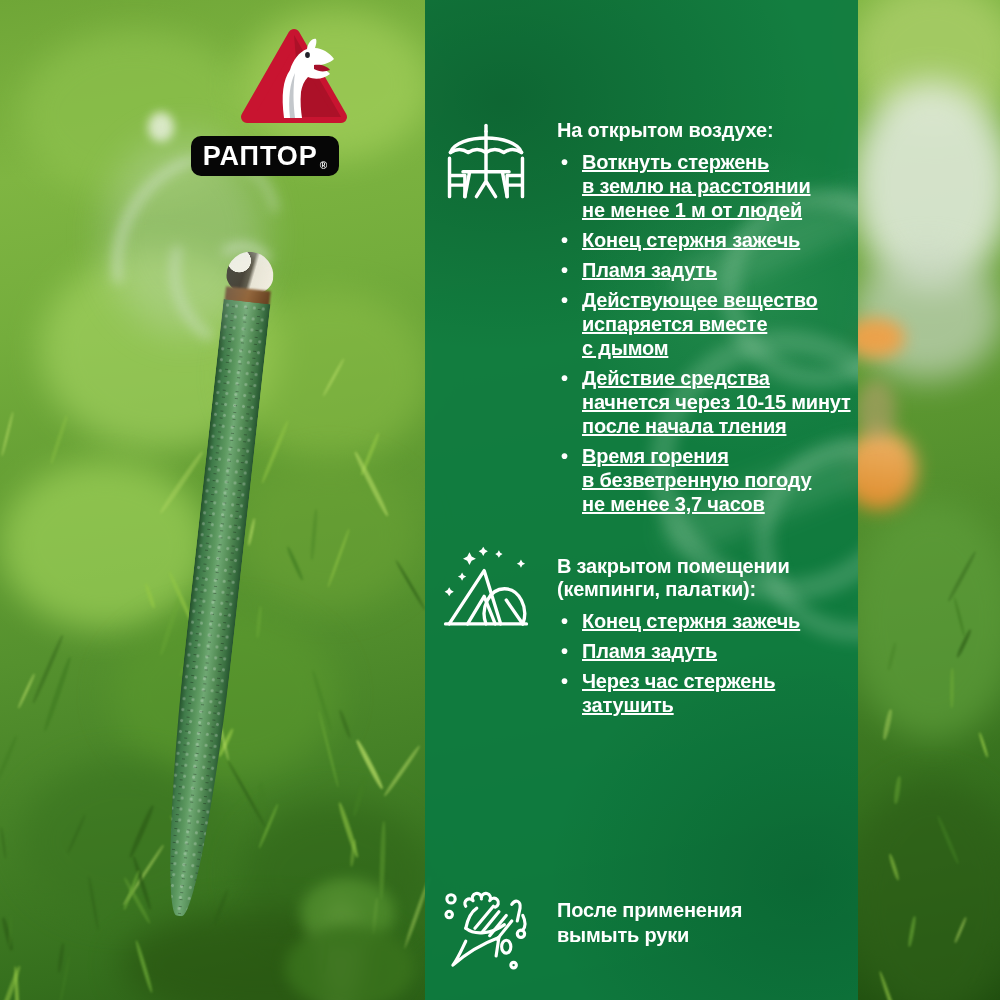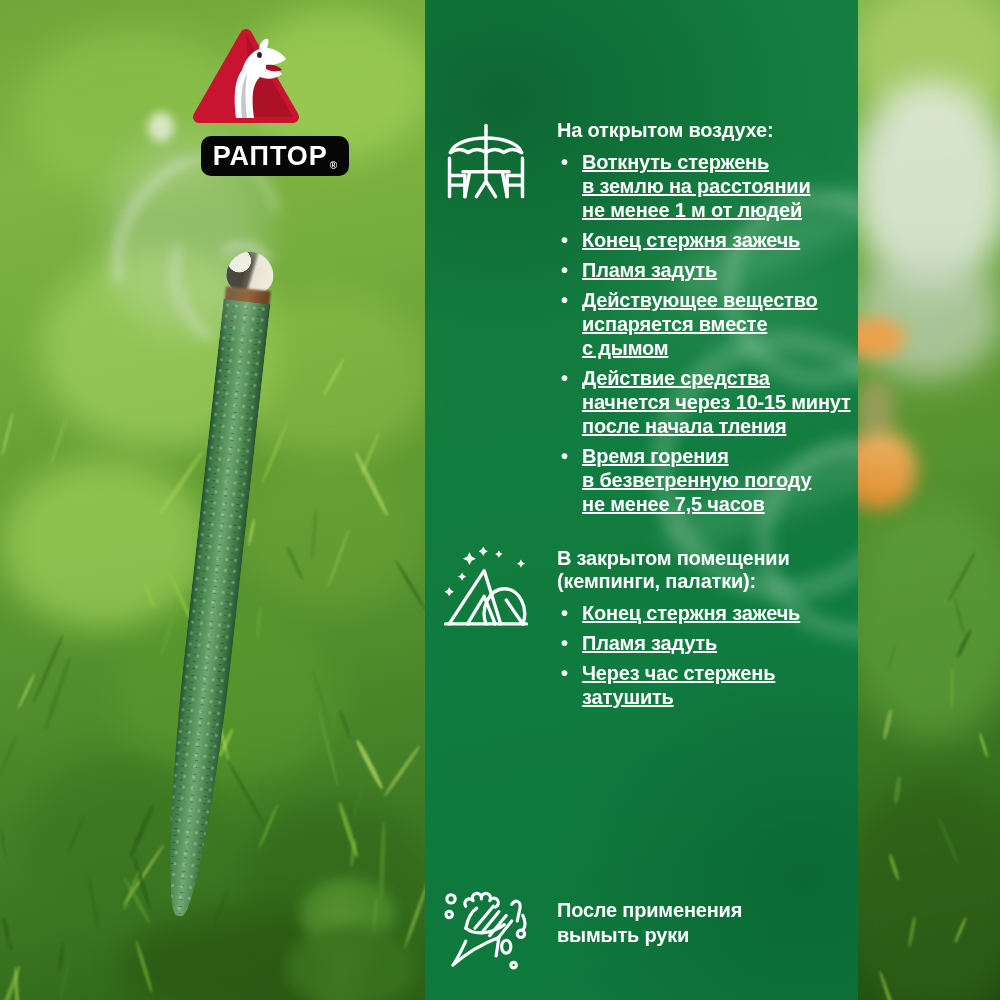--- a/index.html
+++ b/index.html
@@ -20,21 +20,21 @@
       linear-gradient(100deg,#171209 0%,#241b10 38%,#4a4333 50%,#ece6d6 58%,#f4efe2 100%);}
   #stick-ring{position:absolute;top:37px;left:1px;width:45px;height:16px;
     background:linear-gradient(100deg,#5a3418,#8a5526 50%,#5f3a1c);filter:blur(1px);}
   #stick-body{position:absolute;top:50px;bottom:0;left:0;width:47px;border-radius:0 0 45% 45%;
     background-image:radial-gradient(rgba(255,255,255,.25) 1px,rgba(0,0,0,0) 1.7px),
       radial-gradient(rgba(0,0,0,.28) 1px,rgba(0,0,0,0) 1.7px),
       linear-gradient(90deg,#24512c 0%,#3f7a49 14%,#5c985f 38%,#6fa873 50%,#568f58 68%,#396f40 88%,#265430 100%);
     background-size:9px 11px,13px 7px,100% 100%;background-position:0 0,4px 3px,0 0;}
   .smoke{position:absolute;border:9px solid rgba(0,0,0,0);border-radius:50%;filter:blur(6px);}
   
-  #logo{position:absolute;left:190px;top:25px;width:170px;text-align:left;}
+  #logo{position:absolute;left:180px;top:25px;width:170px;text-align:right;}
   #badge{margin:4px auto 0;width:148px;height:40px;border-radius:10px;background:#060606;
     display:flex;align-items:center;justify-content:center;color:#fff;font-weight:700;
     font-size:27px;letter-spacing:1px;}
   #badge .reg{font-size:10px;align-self:flex-end;margin:0 0 5px 2px;letter-spacing:0;}
   
   #panel{position:absolute;top:0;bottom:0;left:425px;width:433px;
     background:rgba(13,122,64,.94);overflow:hidden;color:#fff;}
   #panel:before{content:"";position:absolute;inset:0;
     background:radial-gradient(520px 420px at 18% 10%,rgba(0,40,16,.28),rgba(0,0,0,0) 60%),
       radial-gradient(430px 390px at 88% 88%,rgba(0,45,20,.22),rgba(0,0,0,0) 60%),
@@ -214,21 +214,21 @@
           <li>Конец стержня зажечь</li>
           <li>Пламя задуть</li>
           <li>Действующее вещество
 испаряется вместе
 с дымом</li>
           <li>Действие средства
 начнется через 10-15 минут
 после начала тления</li>
           <li>Время горения
 в безветренную погоду
-не менее 7,5 часов</li>
+не менее 3,7 часов</li>
         </ul>
       </div>
     </div>
 
     <div class="sec" id="sec-indoor" style="top:543px">
       <div class="icon-box">
         <svg width="98" height="92" viewBox="0 0 100 100" fill="none" stroke="#fff" stroke-width="3.6" stroke-linecap="round" stroke-linejoin="round">
           <path d="M6 88 H94"></path>
           <path d="M10 88 L48 30 L66 88"></path>
           <path d="M30 88 L48 58 L60 88"></path>
@@ -237,21 +237,21 @@
           <g fill="#fff" stroke="none">
             <path d="M32 10 L34.4 14.6 39 17 L34.4 19.4 32 24 L29.6 19.4 25 17 L29.6 14.6 Z"></path>
             <path d="M47 4 L48.8 7.2 52 9 L48.8 10.8 47 14 L45.2 10.8 42 9 L45.2 7.2 Z"></path>
             <path d="M64 8 L65.5 10.5 68 12 L65.5 13.5 64 16 L62.5 13.5 60 12 L62.5 10.5 Z"></path>
             <path d="M88 18 L89.6 21 92.5 22.5 L89.6 24 88 27 L86.4 24 83.5 22.5 L86.4 21 Z"></path>
             <path d="M24 32 L25.6 35 28.5 36.5 L25.6 38 24 41 L22.4 38 19.5 36.5 L22.4 35 Z"></path>
             <path d="M10 48 L11.8 51.2 15 53 L11.8 54.8 10 58 L8.2 54.8 5 53 L8.2 51.2 Z"></path>
           </g>
         </svg>
       </div>
-      <div class="sec-text" style="margin-top:4px">
+      <div class="sec-text" style="margin-top:12px">
         <h2>В закрытом помещении
 (кемпинги, палатки):</h2>
         <ul>
           <li>Конец стержня зажечь</li>
           <li>Пламя задуть</li>
           <li>Через час стержень
 затушить</li>
         </ul>
       </div>
     </div>

